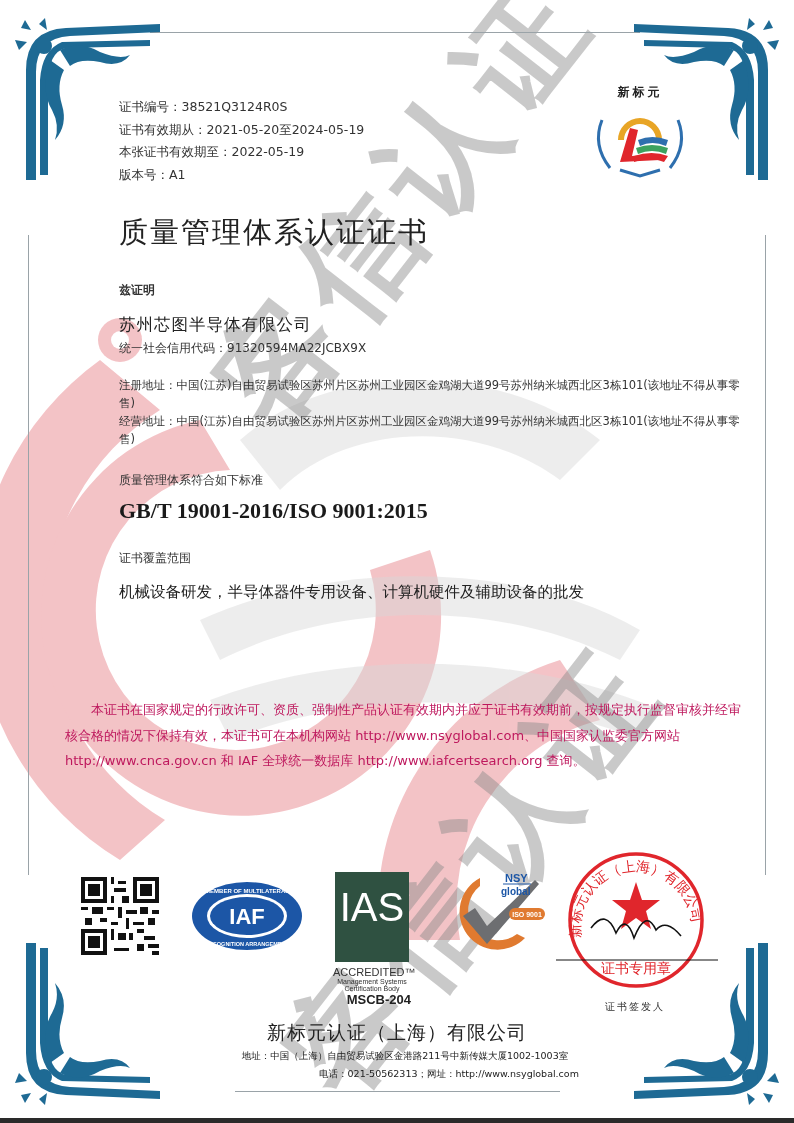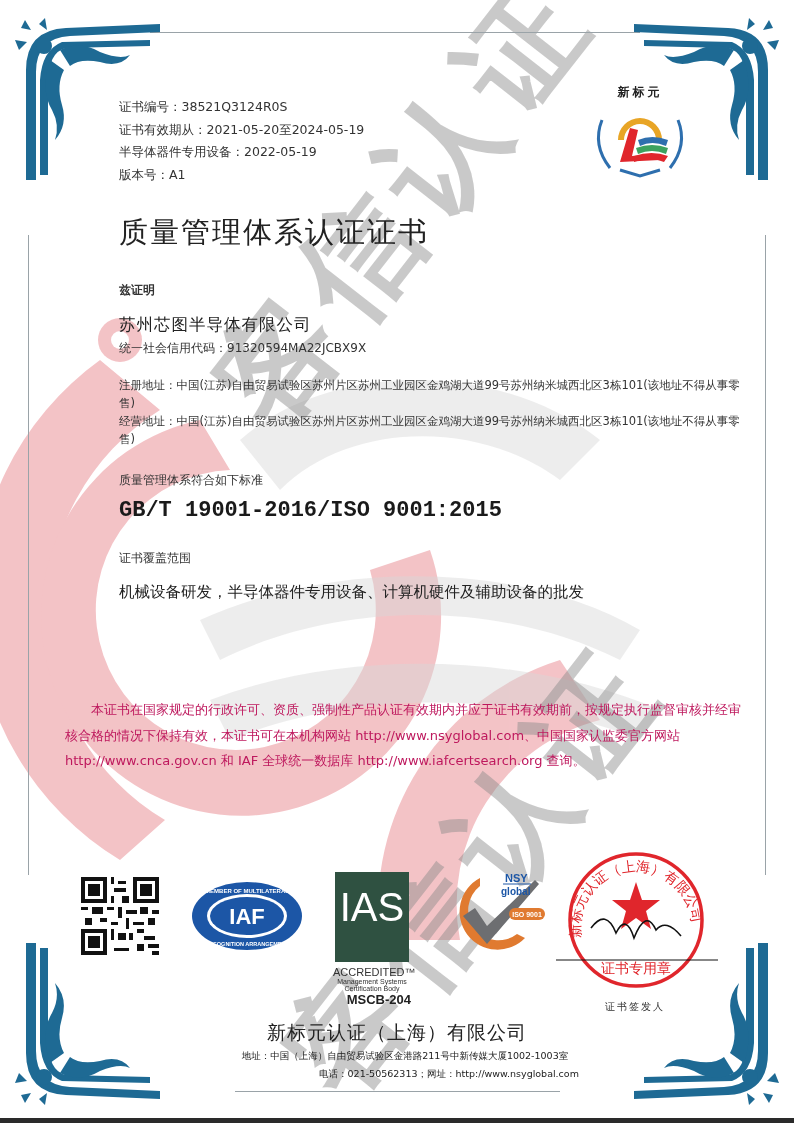--- a/index.html
+++ b/index.html
@@ -8,21 +8,21 @@
   .bottom-edge{position:absolute;left:0;top:1118px;width:794px;height:5px;background:#2a2a2a;}
   .frame-line{position:absolute;background:#9aa3a8;}
   .corner{position:absolute;width:160px;height:180px;}
   .wm{position:absolute;pointer-events:none;}
   .wm-text{position:absolute;color:#8a8a8a;opacity:0.45;font-weight:bold;font-size:118px;transform:rotate(-52deg);transform-origin:left top;white-space:nowrap;letter-spacing:14px;}
   .meta{position:absolute;left:119px;top:96px;font-size:12.5px;line-height:22.5px;color:#333;}
   .title{position:absolute;left:119px;top:213px;font-size:29px;color:#222;letter-spacing:2px;}
   .label-small{position:absolute;font-size:12px;color:#333;}
   .company{position:absolute;left:119px;top:314px;font-size:16.5px;color:#222;letter-spacing:1px;}
   .address{position:absolute;left:119px;width:630px;font-size:11.5px;line-height:18px;color:#333;}
-  .standard{position:absolute;left:119px;top:498px;font-size:22px;font-weight:bold;color:#1a1a1a;font-family:Liberation Mono, monospace;}
+  .standard{position:absolute;left:119px;top:498px;font-size:22px;font-weight:bold;color:#1a1a1a;font-family:Liberation Serif, serif;}
   .scope{position:absolute;left:119px;top:582px;font-size:15.5px;color:#222;}
   .notice{position:absolute;left:65px;top:697px;width:686px;font-size:13px;line-height:25.5px;color:#be185d;text-indent:2em;}
   .footer-company{position:absolute;left:0;width:794px;top:1020px;text-align:center;font-size:19px;color:#222;letter-spacing:1px;}
   .footer-line{position:absolute;left:0;width:794px;text-align:center;font-size:9.5px;color:#222;margin-left:8px;}
   .signer{position:absolute;left:605px;top:1000px;font-size:10px;color:#333;letter-spacing:2px;font-family:"DejaVu Serif",serif;}
 </style>
 </head>
 <body>
 
 <div class="page">
@@ -103,21 +103,21 @@
       <path d="M48 40 Q62 34 78 40 L76 46 Q62 40 50 46 Z" fill="#2e6fae"></path>
       <path d="M46 48 Q62 42 78 48 L76 54 Q62 48 48 54 Z" fill="#3ca25f"></path>
       <path d="M44 56 Q62 50 78 56 L74 62 Q60 56 44 62 Z" fill="#e0262c"></path>
       <path d="M30 70 L50 76 L70 70" stroke="#2e6fae" stroke-width="3" fill="none"></path>
     </svg>
   </div>
 
   <div class="meta">
     <div><span>证书编号：</span><span>38521Q3124R0S</span></div>
     <div><span>证书有效期从：</span><span>2021-05-20至2024-05-19</span></div>
-    <div><span>半导体器件专用设备：</span><span>2022-05-19</span></div>
+    <div><span>本张证书有效期至：</span><span>2022-05-19</span></div>
     <div><span>版本号：</span><span>A1</span></div>
   </div>
 
   <div class="title">质量管理体系认证证书</div>
 
   <div class="label-small" style="left:119px;top:282px;font-weight:bold;">兹证明</div>
 
   <div class="company">苏州芯图半导体有限公司</div>
   <div class="label-small" style="left:119px;top:340px;"><span>统一社会信用代码：</span><span>91320594MA22JCBX9X</span></div>
 

